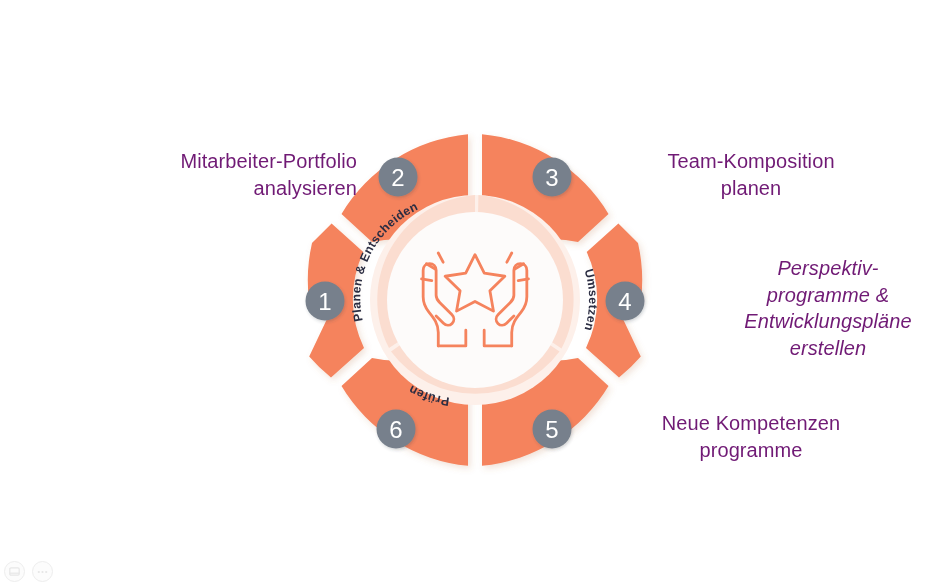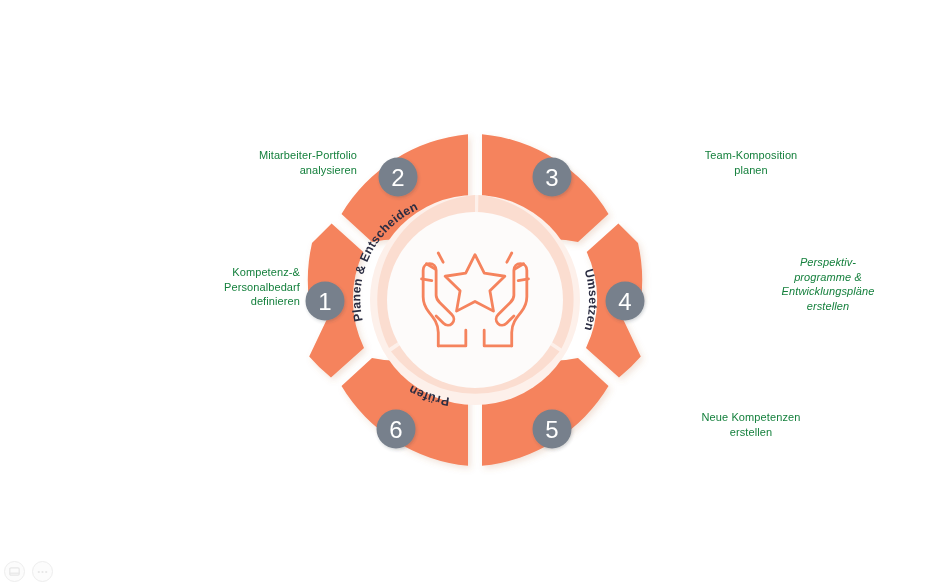--- a/index.html
+++ b/index.html
@@ -29,23 +29,23 @@
     left: 0;
     top: 0;
     width: 951px;
     height: 584px;
     overflow: visible;
   }
 
   
   .step-label {
     position: absolute;
-    font-size: 11px;
+    font-size: 20px;
     line-height: 1.33;
-    color: #15803d;
+    color: #701a75;
     letter-spacing: 0.1px;
     white-space: pre-line;
   }
   .step-label.right { text-align: center; }
   .step-label.left  { text-align: right; }
 
   .lbl-1 { right: 651px; top: 265px; width: 260px; }
   .lbl-2 { right: 594px; top: 148px; width: 300px; }
   .lbl-3 { left: 601px;  top: 148px; width: 300px; }
   .lbl-4 { left: 688px;  top: 255px; width: 280px; font-style: italic; }
@@ -281,33 +281,30 @@
         <circle cx="552" cy="429" r="19.5" fill="#77808C" filter="url(#badgeShadow)"></circle>
         <text class="badge-num" x="552" y="429.5">5</text>
       </g>
       <g>
         <circle cx="396" cy="429" r="19.5" fill="#77808C" filter="url(#badgeShadow)"></circle>
         <text class="badge-num" x="396" y="429.5">6</text>
       </g>
     </g>
   </svg>
 
-  <div class="step-label left lbl-1">Kompetenz-&amp;
-Personalbedarf
-definieren</div>
   <div class="step-label left lbl-2">Mitarbeiter-Portfolio
 analysieren</div>
   <div class="step-label right lbl-3">Team-Komposition
 planen</div>
   <div class="step-label right lbl-4">Perspektiv-
 programme &amp;
 Entwicklungspläne
 erstellen</div>
   <div class="step-label right lbl-5">Neue Kompetenzen
-erstellen</div>
+programme</div>
 
   <div class="corner-tools">
     <div class="tool-chip">
       <span class="chip-glyph">
         <svg width="11" height="9" viewBox="0 0 11 9" fill="none" stroke="currentColor" stroke-width="1.2">
           <rect x="0.8" y="0.8" width="9.4" height="7.4" rx="1.2"></rect>
           <line x1="0.8" y1="6.2" x2="10.2" y2="6.2"></line>
         </svg>
       </span>
     </div>

